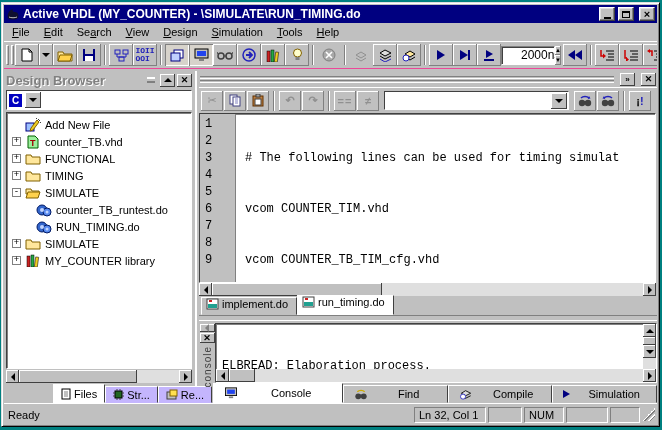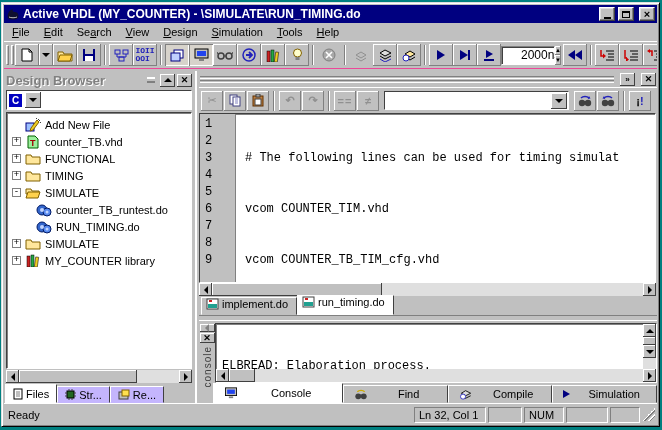--- a/index.html
+++ b/index.html
@@ -64,21 +64,21 @@
   .titem .exp { width:9px; height:9px; border:1px solid #808080; background:#fff; flex:none; display:flex; align-items:center; justify-content:center; font-size:9px; line-height:7px; font-family:"Liberation Mono",monospace; margin-left:2px; }
   .titem .noexp { width:11px; flex:none; }
   .titem.child { padding-left:26px; }
   .ticon { width:16px; height:14px; flex:none; display:flex; align-items:center; justify-content:center; }
 
   .hscroll { height:13px; flex:none; margin:1px 2px 0 2px; display:flex; background:#dfdfdf; }
   .sbtn { width:13px; height:13px; background:#c0c0c0; box-shadow: inset -1px -1px 0 #404040, inset 1px 1px 0 #fff; display:flex; align-items:center; justify-content:center; flex:none;}
   .thumb { background:#c0c0c0; box-shadow: inset -1px -1px 0 #404040, inset 1px 1px 0 #fff; }
   .track { flex:1; }
 
-  .lp-tabs { height:19px; flex:none; display:flex; align-items:flex-end; padding-left:1px; margin-top:1px; }
+  .lp-tabs { height:19px; flex:none; display:flex; align-items:flex-end; padding-left:1px; margin-top:1px;margin-left:48px; }
   .tab { height:17px; display:flex; align-items:center; gap:3px; padding:0 7px; background:#c4b5fd; border:1px solid; border-color:#fff #404040 transparent #fff; font-size:11px; white-space:nowrap; }
   .tab.active { background:#fff; height:19px; font-weight:normal; border-bottom-color:#fff; }
 
   
   .right-area { flex:1; display:flex; flex-direction:column; min-width:0; padding-left:2px; }
   .rebar { height:16px; flex:none; display:flex; align-items:center; gap:4px; padding:2px 1px; }
   .rebar .lines { flex:1; }
   .rebar .lines div { height:3px; border-top:1px solid #808080; border-bottom:1px solid #fff; margin:1px 0; }
   .ed-toolbar { height:26px; flex:none; display:flex; align-items:center; gap:1px; border-top:1px solid #fff; padding-left:2px; }
   .ebtn { width:22px; height:20px; flex:none; display:flex; align-items:center; justify-content:center; box-shadow: inset -1px -1px 0 #808080, inset 1px 1px 0 #fff; }

